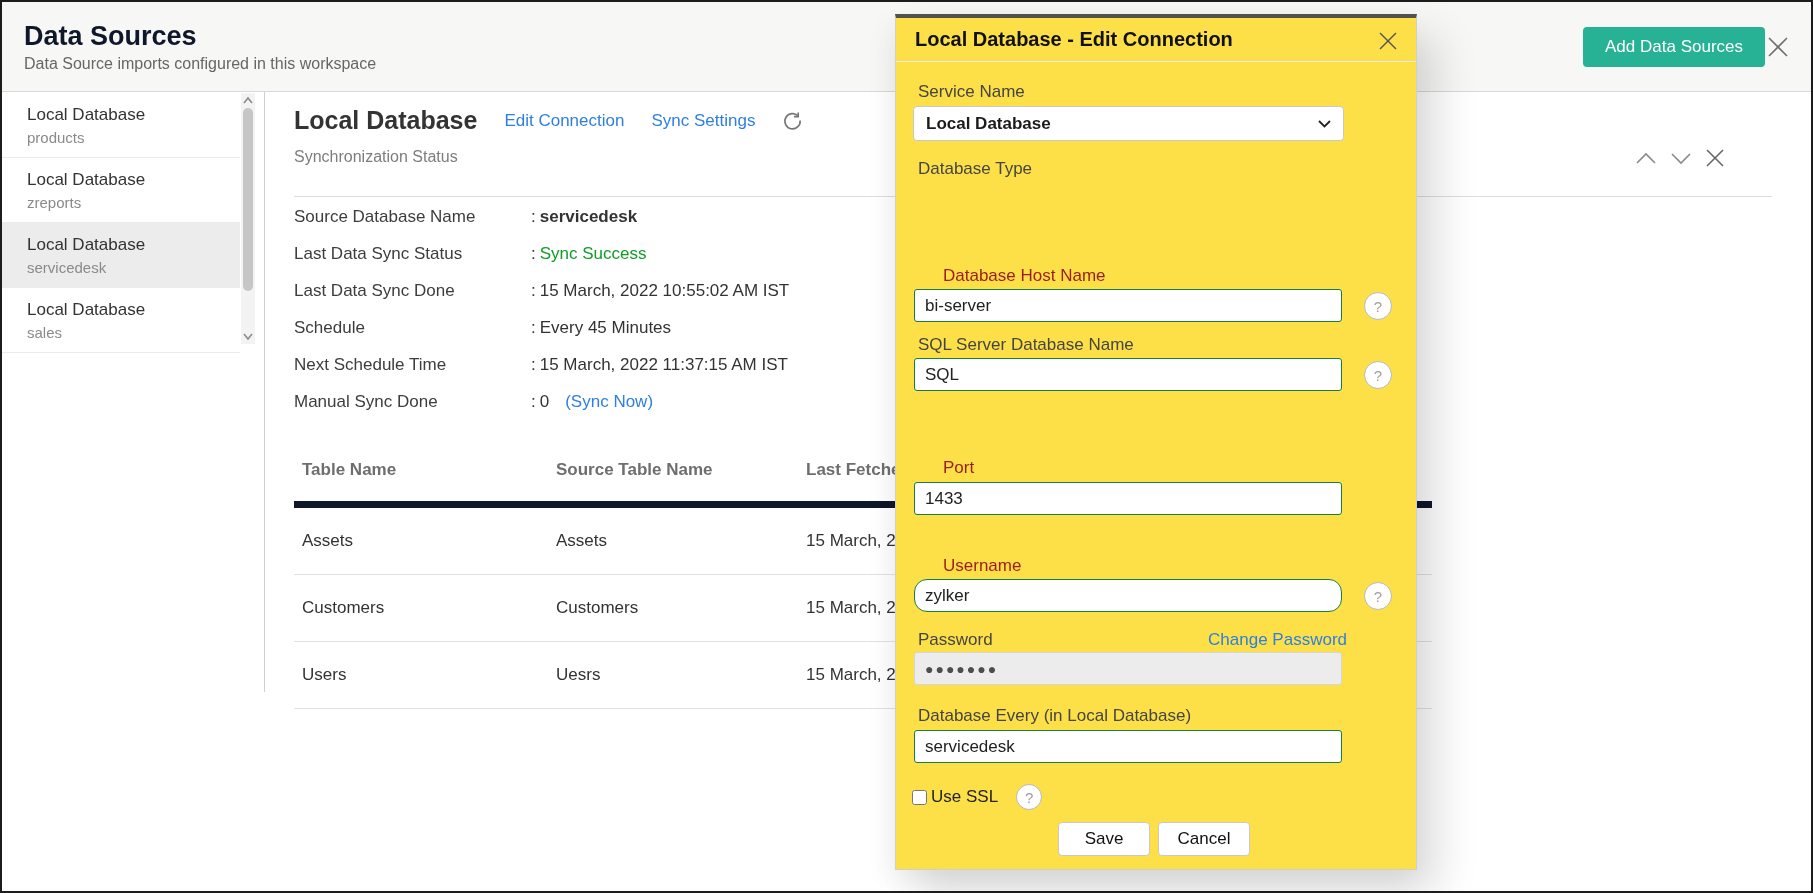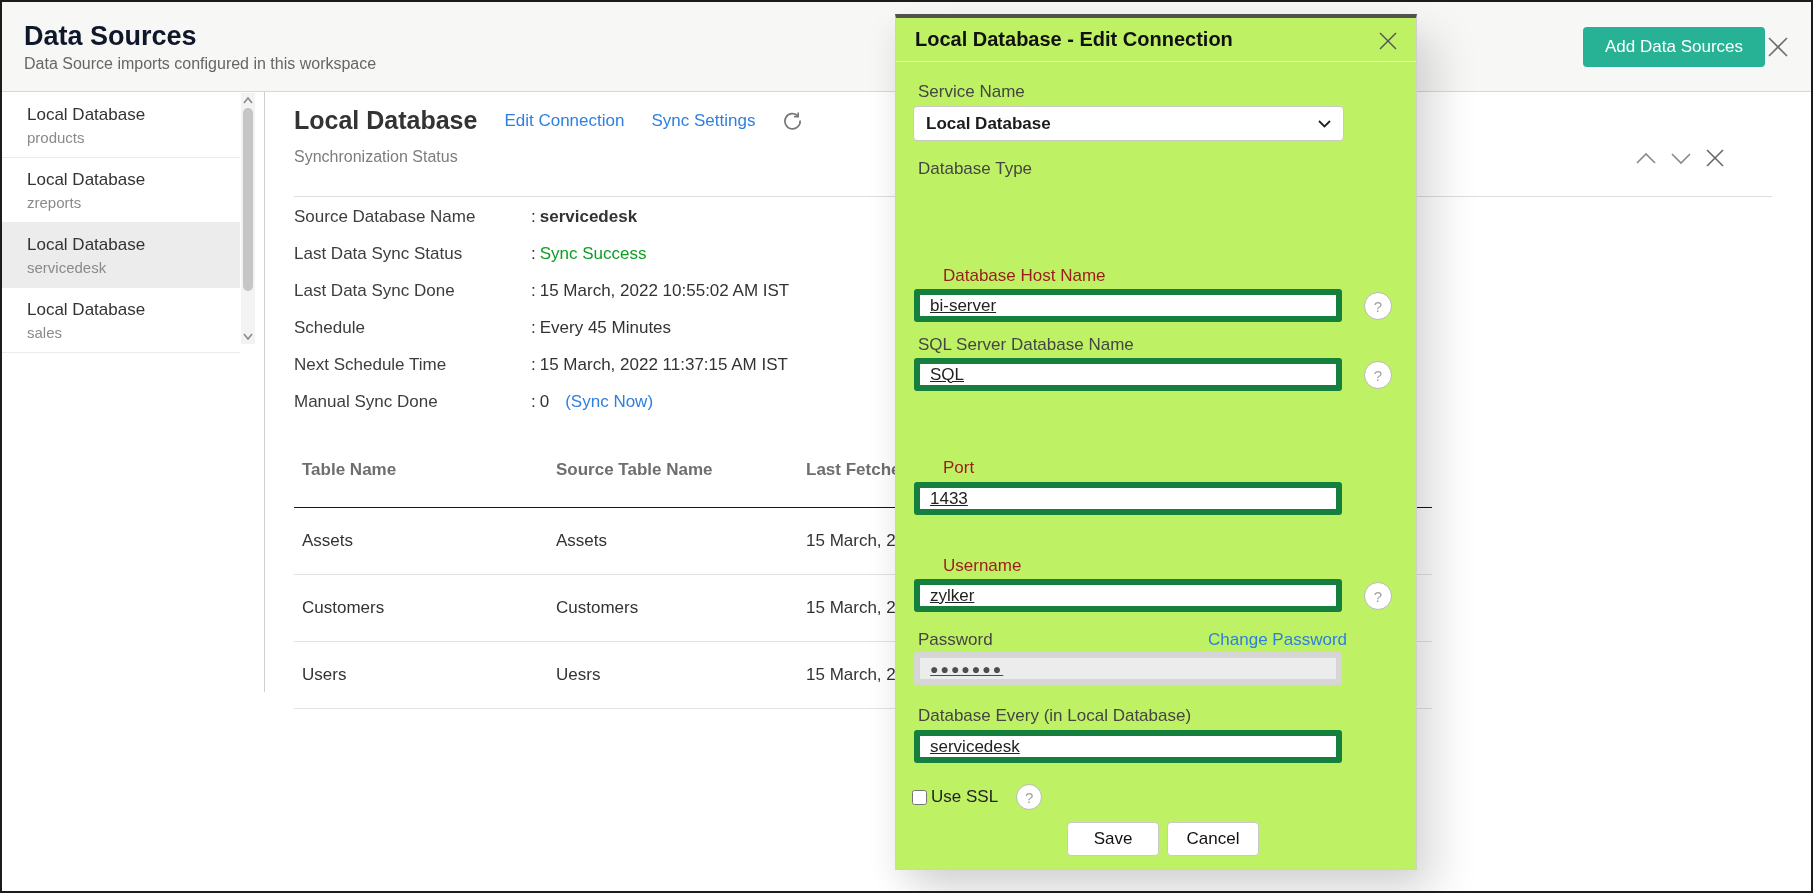--- a/index.html
+++ b/index.html
@@ -70,33 +70,33 @@
   .dlabel { width: 237px; color: #3d3d3d; flex: none; }
   .dval { color: #333; white-space: nowrap; }
   .dval .colon { color: #333; margin-right: 4px; }
   .dval.bold .vtext { font-weight: bold; }
   .dval.success .vtext { color: #0f9d25; }
   .dval a { margin-left: 16px; }
 
   .table { position: absolute; left: 29px; top: 352px; width: 1138px; }
   .thead {
     display: grid; grid-template-columns: 254px 250px 1fr;
-    height: 64px; padding: 16px 0 0 8px; border-bottom: 1px solid #0f172a;
+    height: 64px; padding: 16px 0 0 8px; border-bottom: 7px solid #0f172a;
     color: #6e6e6e; font-size: 17px; font-weight: bold;
   }
   .trow {
     display: grid; grid-template-columns: 254px 250px 1fr; align-items: center;
     height: 67px; padding-left: 8px; border-bottom: 1px solid #e2e2e2;
     color: #333; font-size: 17px; white-space: nowrap;
   }
 
   
   .modal {
     position: absolute; left: 893px; top: 12px; width: 522px; height: 856px;
-    background: #bef264; border: 1px solid #cfcfcf; border-top: 4px solid #53514b;
+    background: #fde047; border: 1px solid #cfcfcf; border-top: 4px solid #53514b;
     box-shadow: 20px 22px 40px rgba(0,0,0,0.14), -6px 10px 26px rgba(0,0,0,0.05);
     z-index: 10;
   }
   .modal-hdr { position: relative; height: 44px; border-bottom: 1px solid #ececec; display: flex; align-items: center; padding: 0 19px; }
   .modal-title { font-size: 20px; font-weight: bold; color: #111; }
   .modal-close { position: absolute; right: 16px; top: 11px; width: 24px; height: 24px; cursor: pointer; }
   .modal-close line { stroke: #555; stroke-width: 1.4; }
 
   .fld-label { position: absolute; left: 22px; font-size: 17px; color: #454545; }
   .fld-label.req { color: #9c1c1c; margin-left: 25px; }
@@ -105,40 +105,40 @@
     position: absolute; left: 17px; width: 431px; height: 35px;
     border: 1px solid #c9c9c9; border-radius: 4px; background: #fff;
     display: flex; align-items: center; justify-content: space-between;
     padding: 0 12px; font-size: 17px; font-weight: bold; color: #1b1b1b; cursor: pointer;
   }
   .selbox svg { width: 13px; height: 8px; }
   .selbox polyline { fill: none; stroke: #222; stroke-width: 1.8; }
 
   .txt {
     position: absolute; left: 18px; width: 428px; height: 33px;
-    border: 6px solid #15803d; border-radius: 3px; padding: 0 10px;
-    font-size: 17px; color: #222; font-family: inherit; background: #fff; text-decoration: underline;
+    border: 1px solid #15803d; border-radius: 3px; padding: 0 10px;
+    font-size: 17px; color: #222; font-family: inherit; background: #fff;
   }
   .txt.disabled { background: #ececec; border-color: #d6d6d6; color: #4d4d4d;
     font-size: 14px; font-weight: bold; letter-spacing: 2px; }
 
   .help {
     position: absolute; width: 28px; height: 28px; border: 1px solid #b9b9b9;
     border-radius: 50%; color: #a0a0a0; font-size: 15px;
     display: flex; align-items: center; justify-content: center; cursor: pointer;
     background: #fff;
   }
   .chg-link { position: absolute; right: 69px; font-size: 17px; }
 
   .ssl-row { position: absolute; left: 16px; top: 766px; display: flex; align-items: center; }
   .ssl-row input { width: 15px; height: 15px; margin-right: 4px; }
   .ssl-label { font-size: 17px; color: #222; }
   .help.ssl { position: static; margin-left: 18px; width: 26px; height: 26px; }
 
-  .modal-btns { position: absolute; left: 162px; top: 804px; display: flex; gap: 8px; margin-left: 9px; }
+  .modal-btns { position: absolute; left: 162px; top: 804px; display: flex; gap: 8px; }
   .btn-plain {
     min-width: 92px; height: 34px; background: #fff; border: 1px solid #c9c9c9;
     border-radius: 4px; font-size: 17px; color: #111; cursor: pointer; font-family: inherit;
     padding: 0 18px;
   }
 </style>
 </head>
 <body>
 
 <div class="app">
@@ -291,21 +291,21 @@
     <div class="help" style="left:468px; top:274px">?</div>
 
     <div class="fld-label" style="top:317px">SQL Server Database Name</div>
     <input class="txt" style="top: 340px;" value="SQL">
     <div class="help" style="left:468px; top:343px">?</div>
 
     <div class="fld-label req" style="top:440px">Port</div>
     <input class="txt" style="top: 464px;" value="1433">
 
     <div class="fld-label req" style="top:538px">Username</div>
-    <input class="txt" style="top: 561px;" value="zylker">
+    <input class="txt" style="top: 561px; border-radius: 13px;" value="zylker">
     <div class="help" style="left:468px; top:564px">?</div>
 
     <div class="fld-label" style="top:612px">Password</div>
     <a class="blue-link chg-link" style="top:612px">Change Password</a>
     <input class="txt disabled" style="top: 634px;" readonly="" value="●●●●●●●">
 
     <div class="fld-label" style="top:688px">Database Every (in Local Database)</div>
     <input class="txt" style="top: 712px;" value="servicedesk">
 
     <div class="ssl-row">

